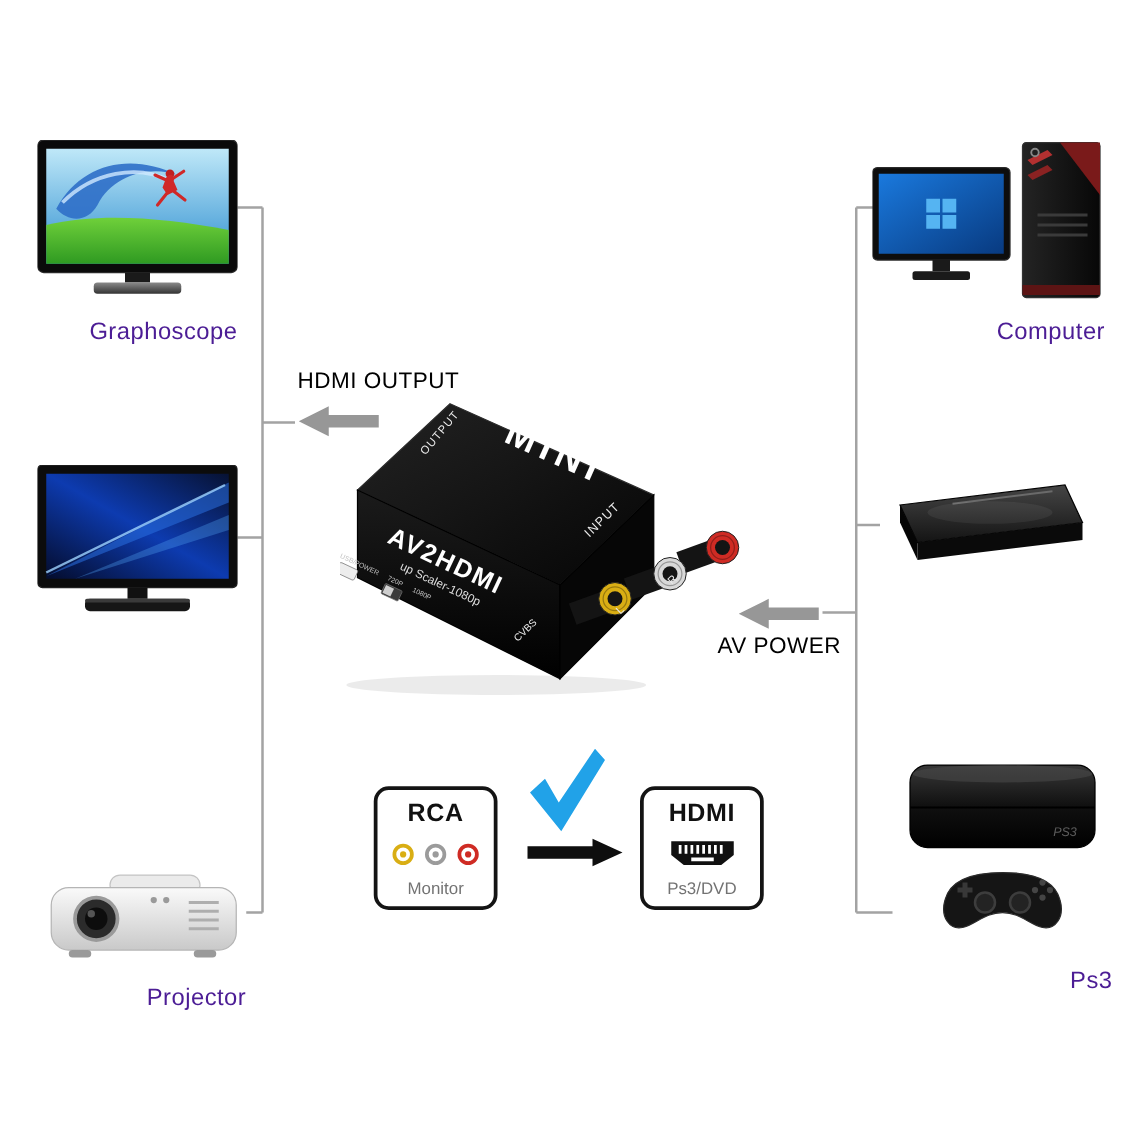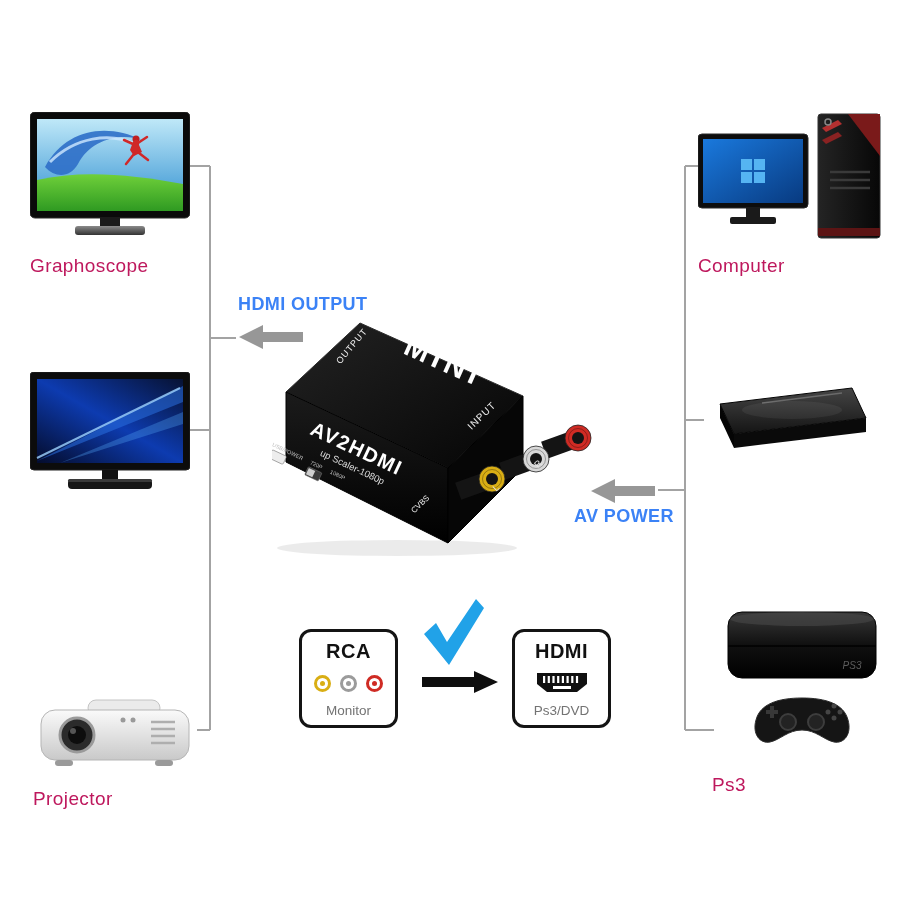--- a/index.html
+++ b/index.html
@@ -3,22 +3,22 @@
 <meta charset="utf-8">
 <style>
   * { margin:0; padding:0; box-sizing:border-box; }
   html,body { background:#ffffff; }
   body { font-family:"Liberation Sans", sans-serif; }
   .canvas { position:relative; width:900px; height:900px; margin:0 auto; background:#fff; overflow:hidden; }
   .abs { position:absolute; }
   svg { display:block; }
   svg text { font-family:"Liberation Sans", sans-serif; }
 
-  .dev-label { position:absolute; text-align:left; font-size:19px; color:#be185d; letter-spacing:0.4px; }
-  .flow-label { position:absolute; font-size:18px; font-weight:700; color:#3b82f6; letter-spacing:0.4px; white-space:nowrap; }
+  .dev-label { position:absolute; text-align:right; font-size:19px; color:#4c1d95; letter-spacing:0.4px; }
+  .flow-label { position:absolute; font-size:18px; font-weight:400; color:#000000; letter-spacing:0.4px; white-space:nowrap; }
 
   .legend-box { position:absolute; width:99px; height:99px; border:3px solid #141414; border-radius:12px;
                 background:#fff; display:flex; flex-direction:column; align-items:center;
                 justify-content:space-between; padding:8px 4px 7px; }
   .legend-title { font-size:20px; font-weight:700; color:#111; letter-spacing:0.5px; }
   .legend-caption { font-size:13.5px; color:#737373; }
   .rca-jacks { display:flex; gap:9px; align-items:center; }
   .rca-jack { width:17px; height:17px; border-radius:50%; border:3.5px solid currentColor; position:relative; background:#fff; }
   .rca-jack::after { content:""; position:absolute; left:50%; top:50%; width:5px; height:5px;
                      margin:-2.5px 0 0 -2.5px; border-radius:50%; background:currentColor; }

